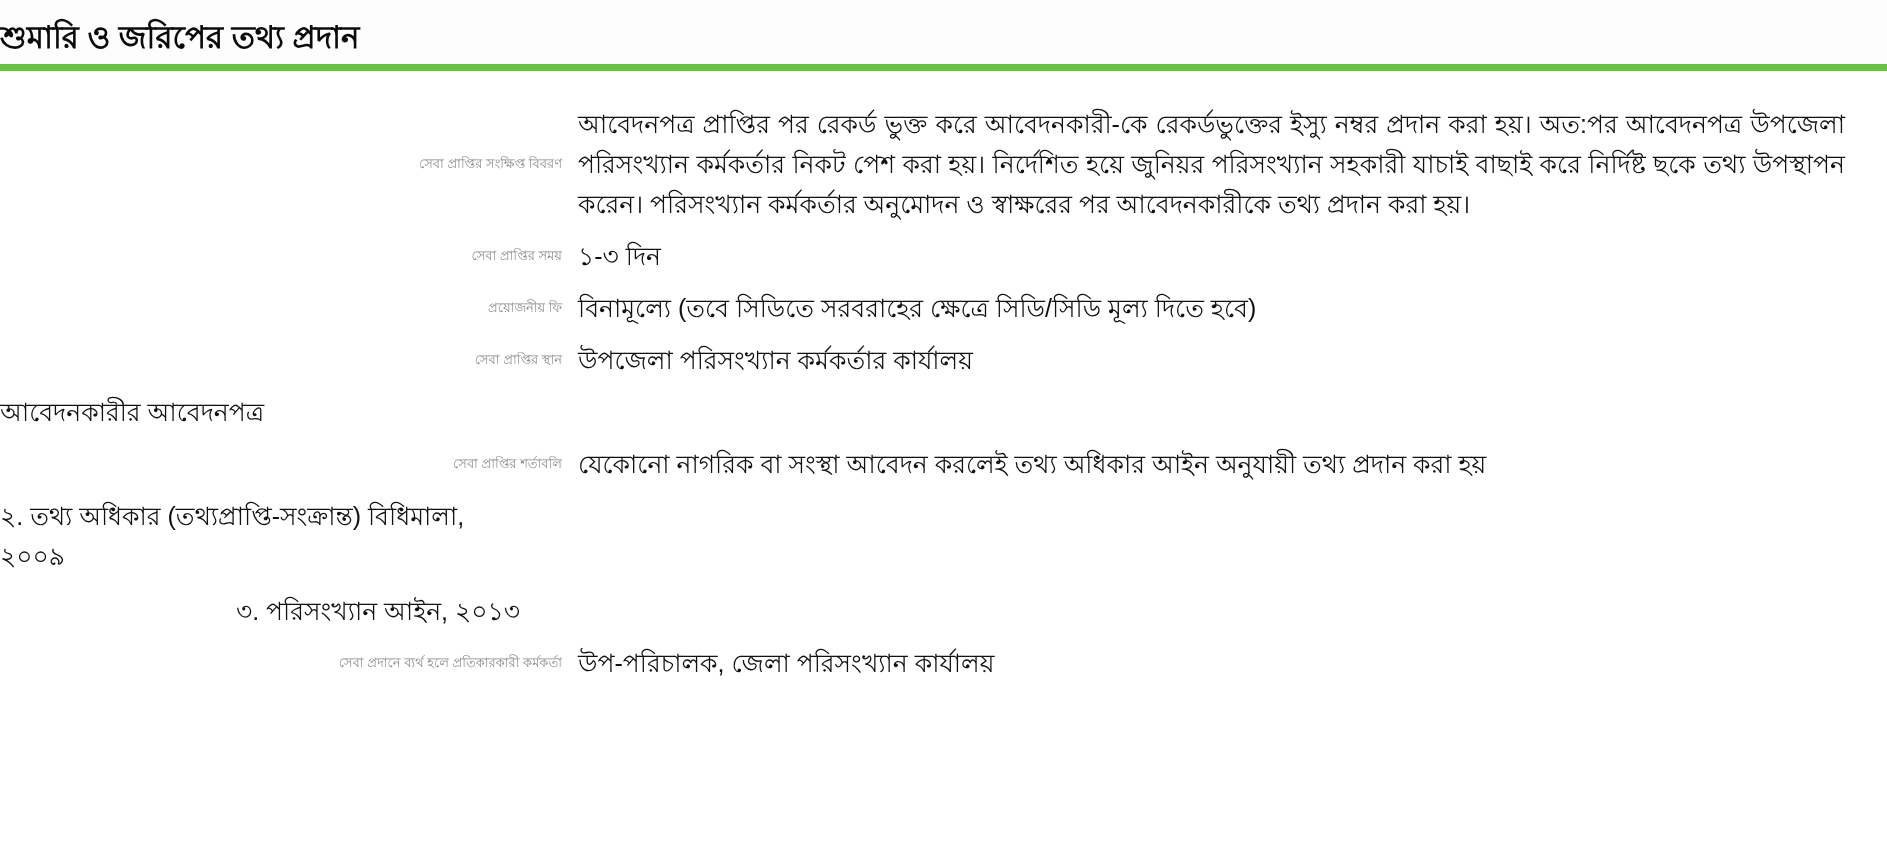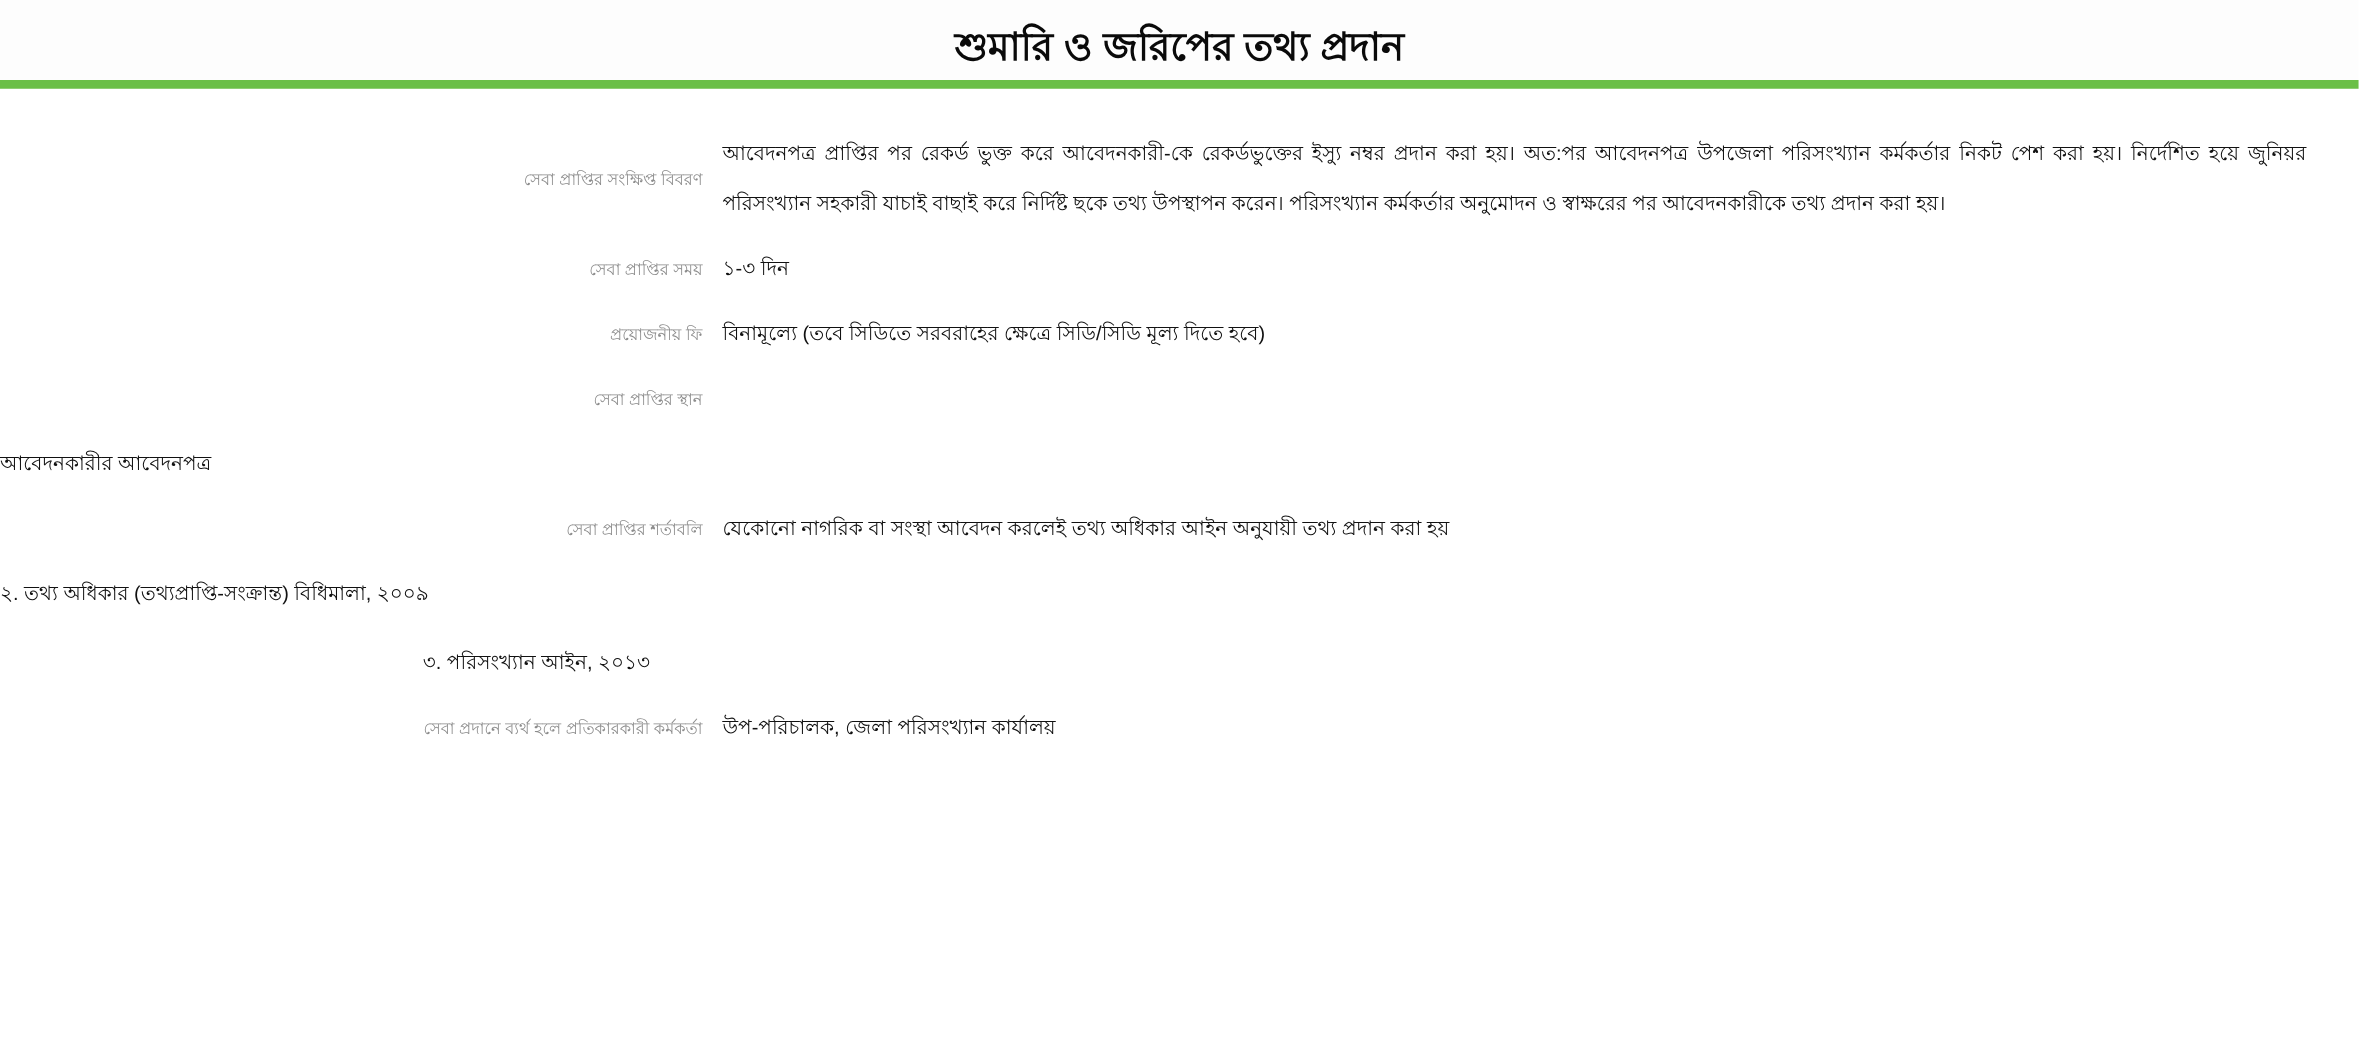--- a/index.html
+++ b/index.html
@@ -4,21 +4,20 @@
 <style>
   * { margin: 0; padding: 0; box-sizing: border-box; }
   html, body {
     width: 1887px; height: 851px;
     background: #ffffff;
     font-family: "Liberation Sans", sans-serif;
     overflow: hidden;
   }
   .page-header { padding-top: 12px; background: #fdfdfd; }
   .page-title {
-    text-align: center;
     font-size: 31px;
     font-weight: bold;
     color: #0a0a0a;
     line-height: 52px;
   }
   .accent-bar {
     height: 7px;
     width: 100%;
     background: #6abf47;
   }
@@ -33,21 +32,21 @@
     margin-bottom: 12px;
   }
   .label-cell {
     text-align: right;
     color: #8c8c8c;
     font-size: 13px;
     line-height: 40px;
   }
   .value-cell {
     color: #111111;
-    font-size: 16px;
+    font-size: 25px;
     line-height: 40px;
     padding-right: 42px;
   }
   .value-cell.justify {
     text-align: justify;
   }
   .law-item {
     margin-bottom: 15px;
   }
   .law-item:last-child { margin-bottom: 0; text-align: right; }
@@ -72,20 +71,21 @@
     <div class="value-cell">১-৩ দিন</div>
   </div>
 
   <div class="row">
     <div class="label-cell">প্রয়োজনীয় ফি</div>
     <div class="value-cell">বিনামূল্যে (তবে সিডিতে সরবরাহের ক্ষেত্রে সিডি/সিডি মূল্য দিতে হবে)</div>
   </div>
 
   <div class="row">
     <div class="label-cell">সেবা প্রাপ্তির স্থান</div>
+    <div class="value-cell">উপজেলা পরিসংখ্যান কর্মকর্তার কার্যালয়</div>
   </div>
 
 
   <div class="row">
     <div class="value-cell">আবেদনকারীর আবেদনপত্র</div>
   </div>
 
   <div class="row">
     <div class="label-cell">সেবা প্রাপ্তির শর্তাবলি</div>
     <div class="value-cell">যেকোনো নাগরিক বা সংস্থা আবেদন করলেই তথ্য অধিকার আইন অনুযায়ী তথ্য প্রদান করা হয়</div>

